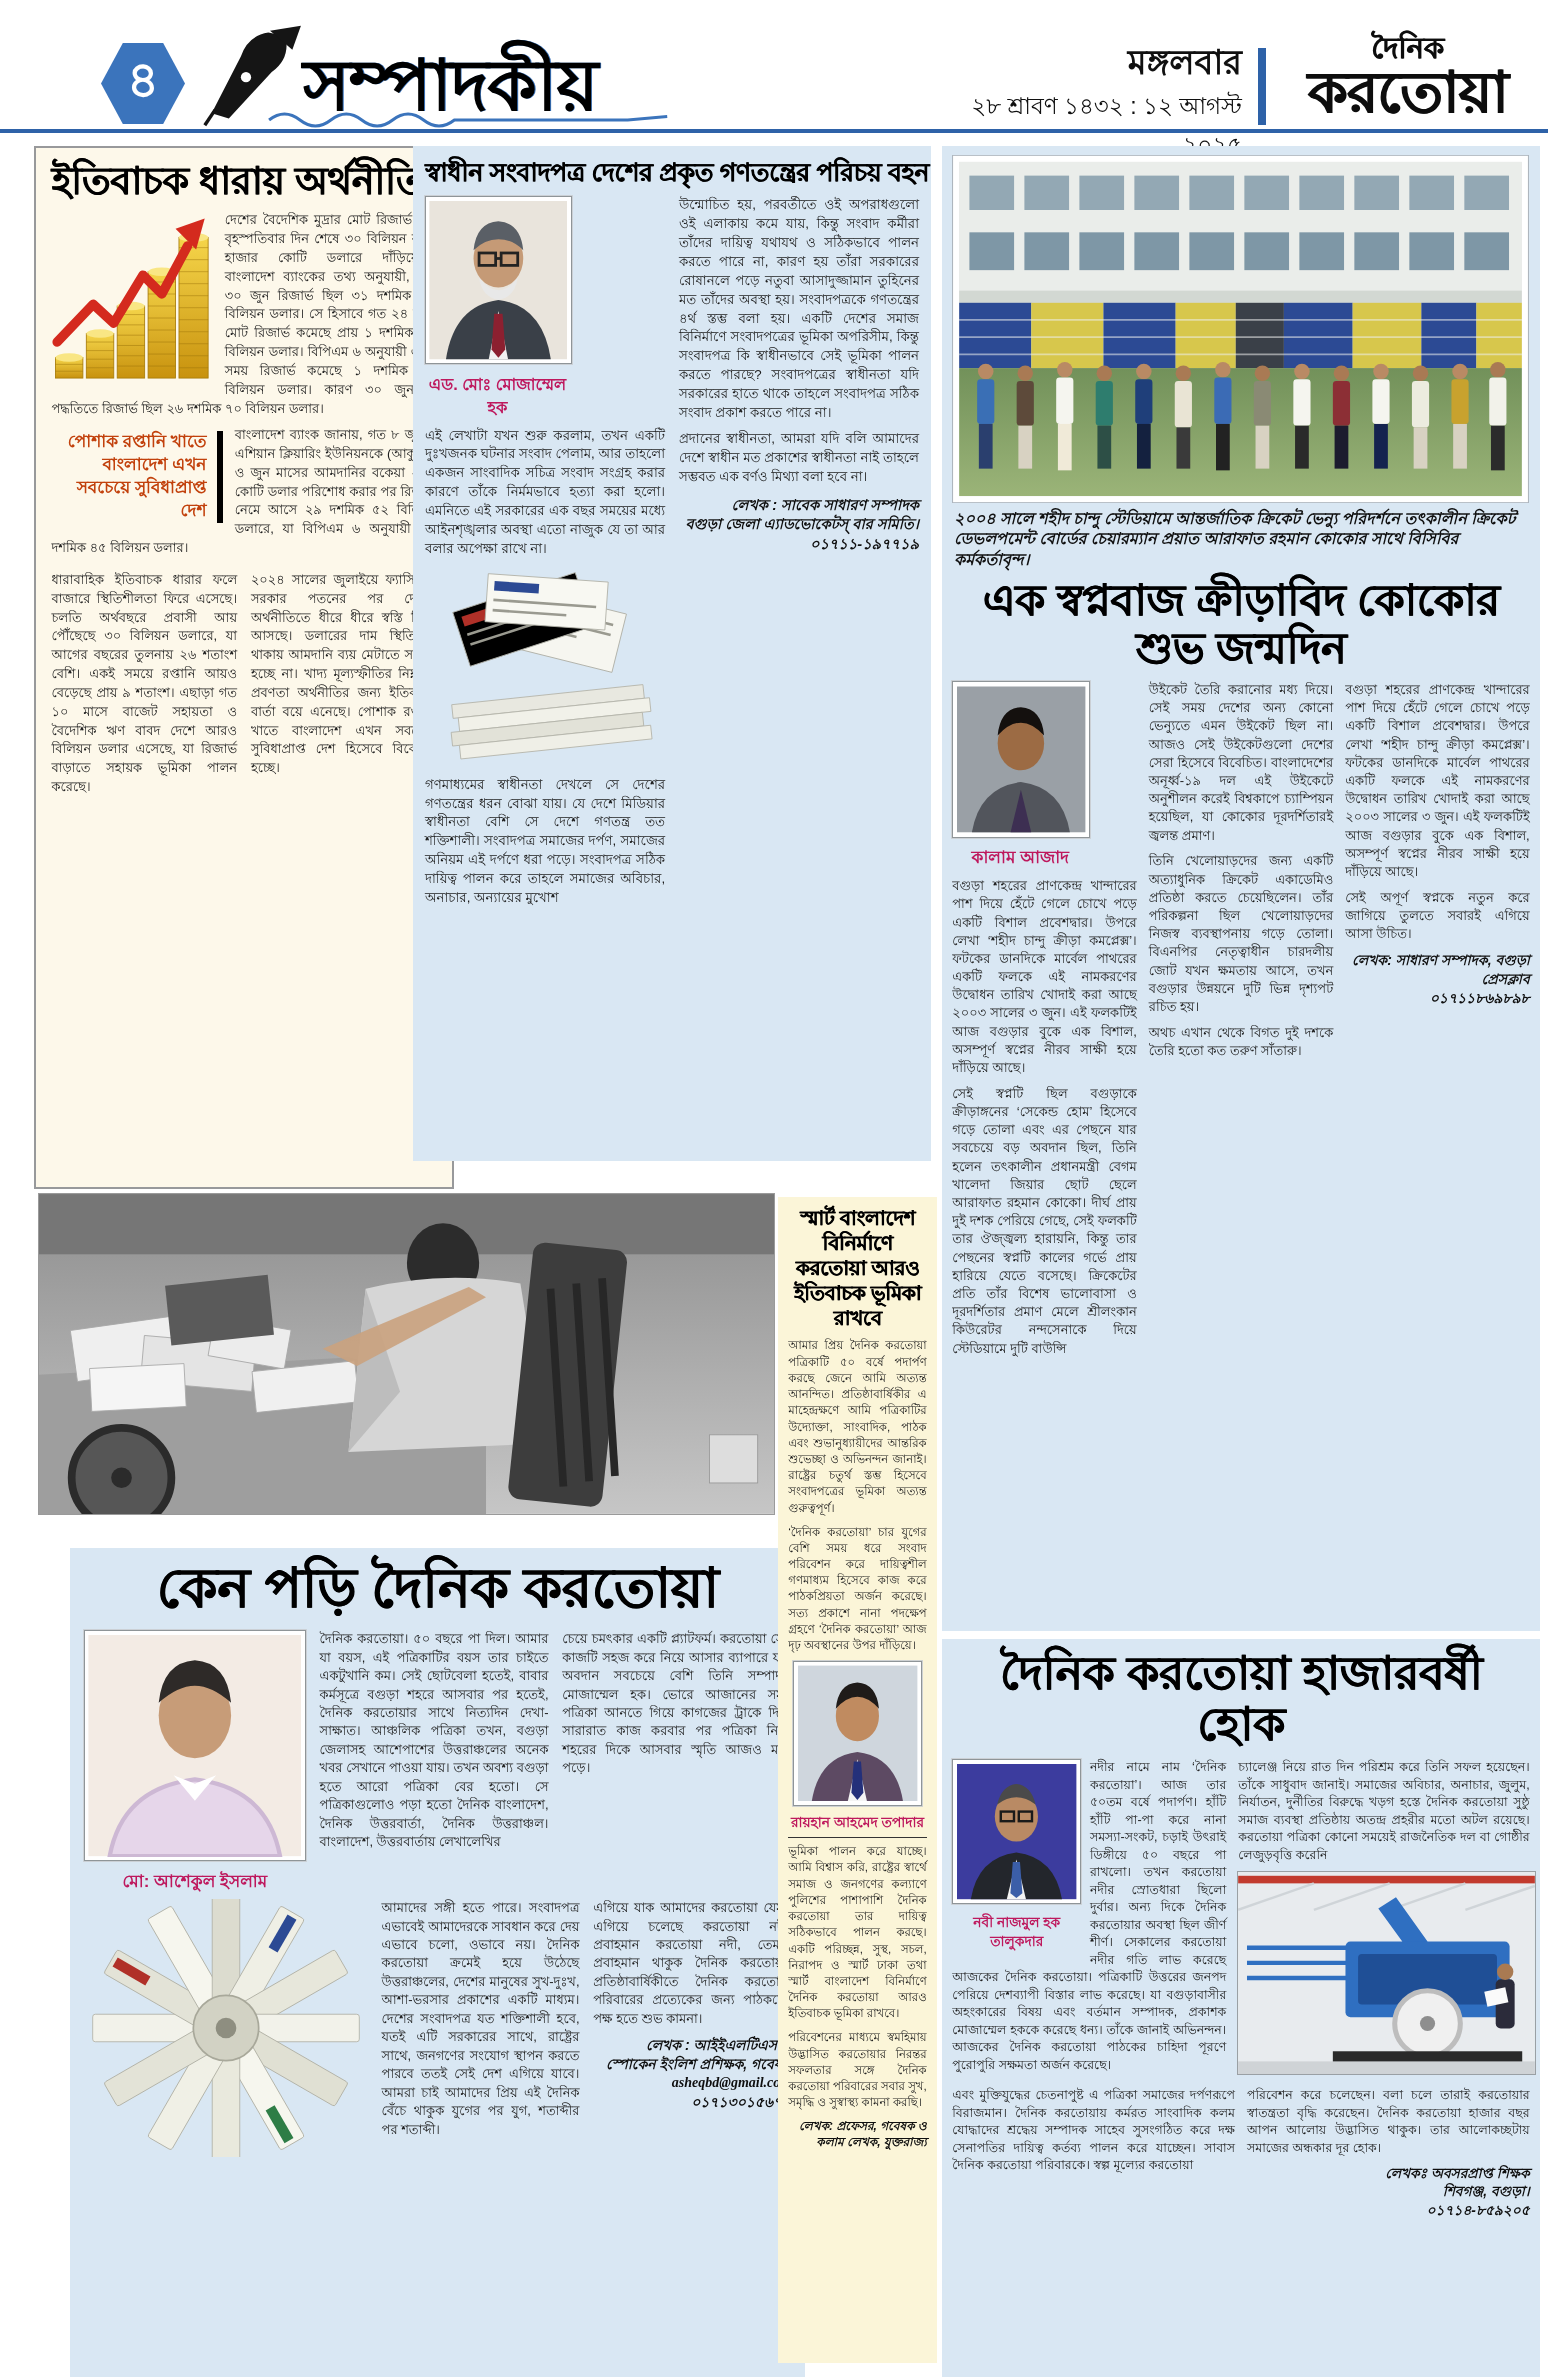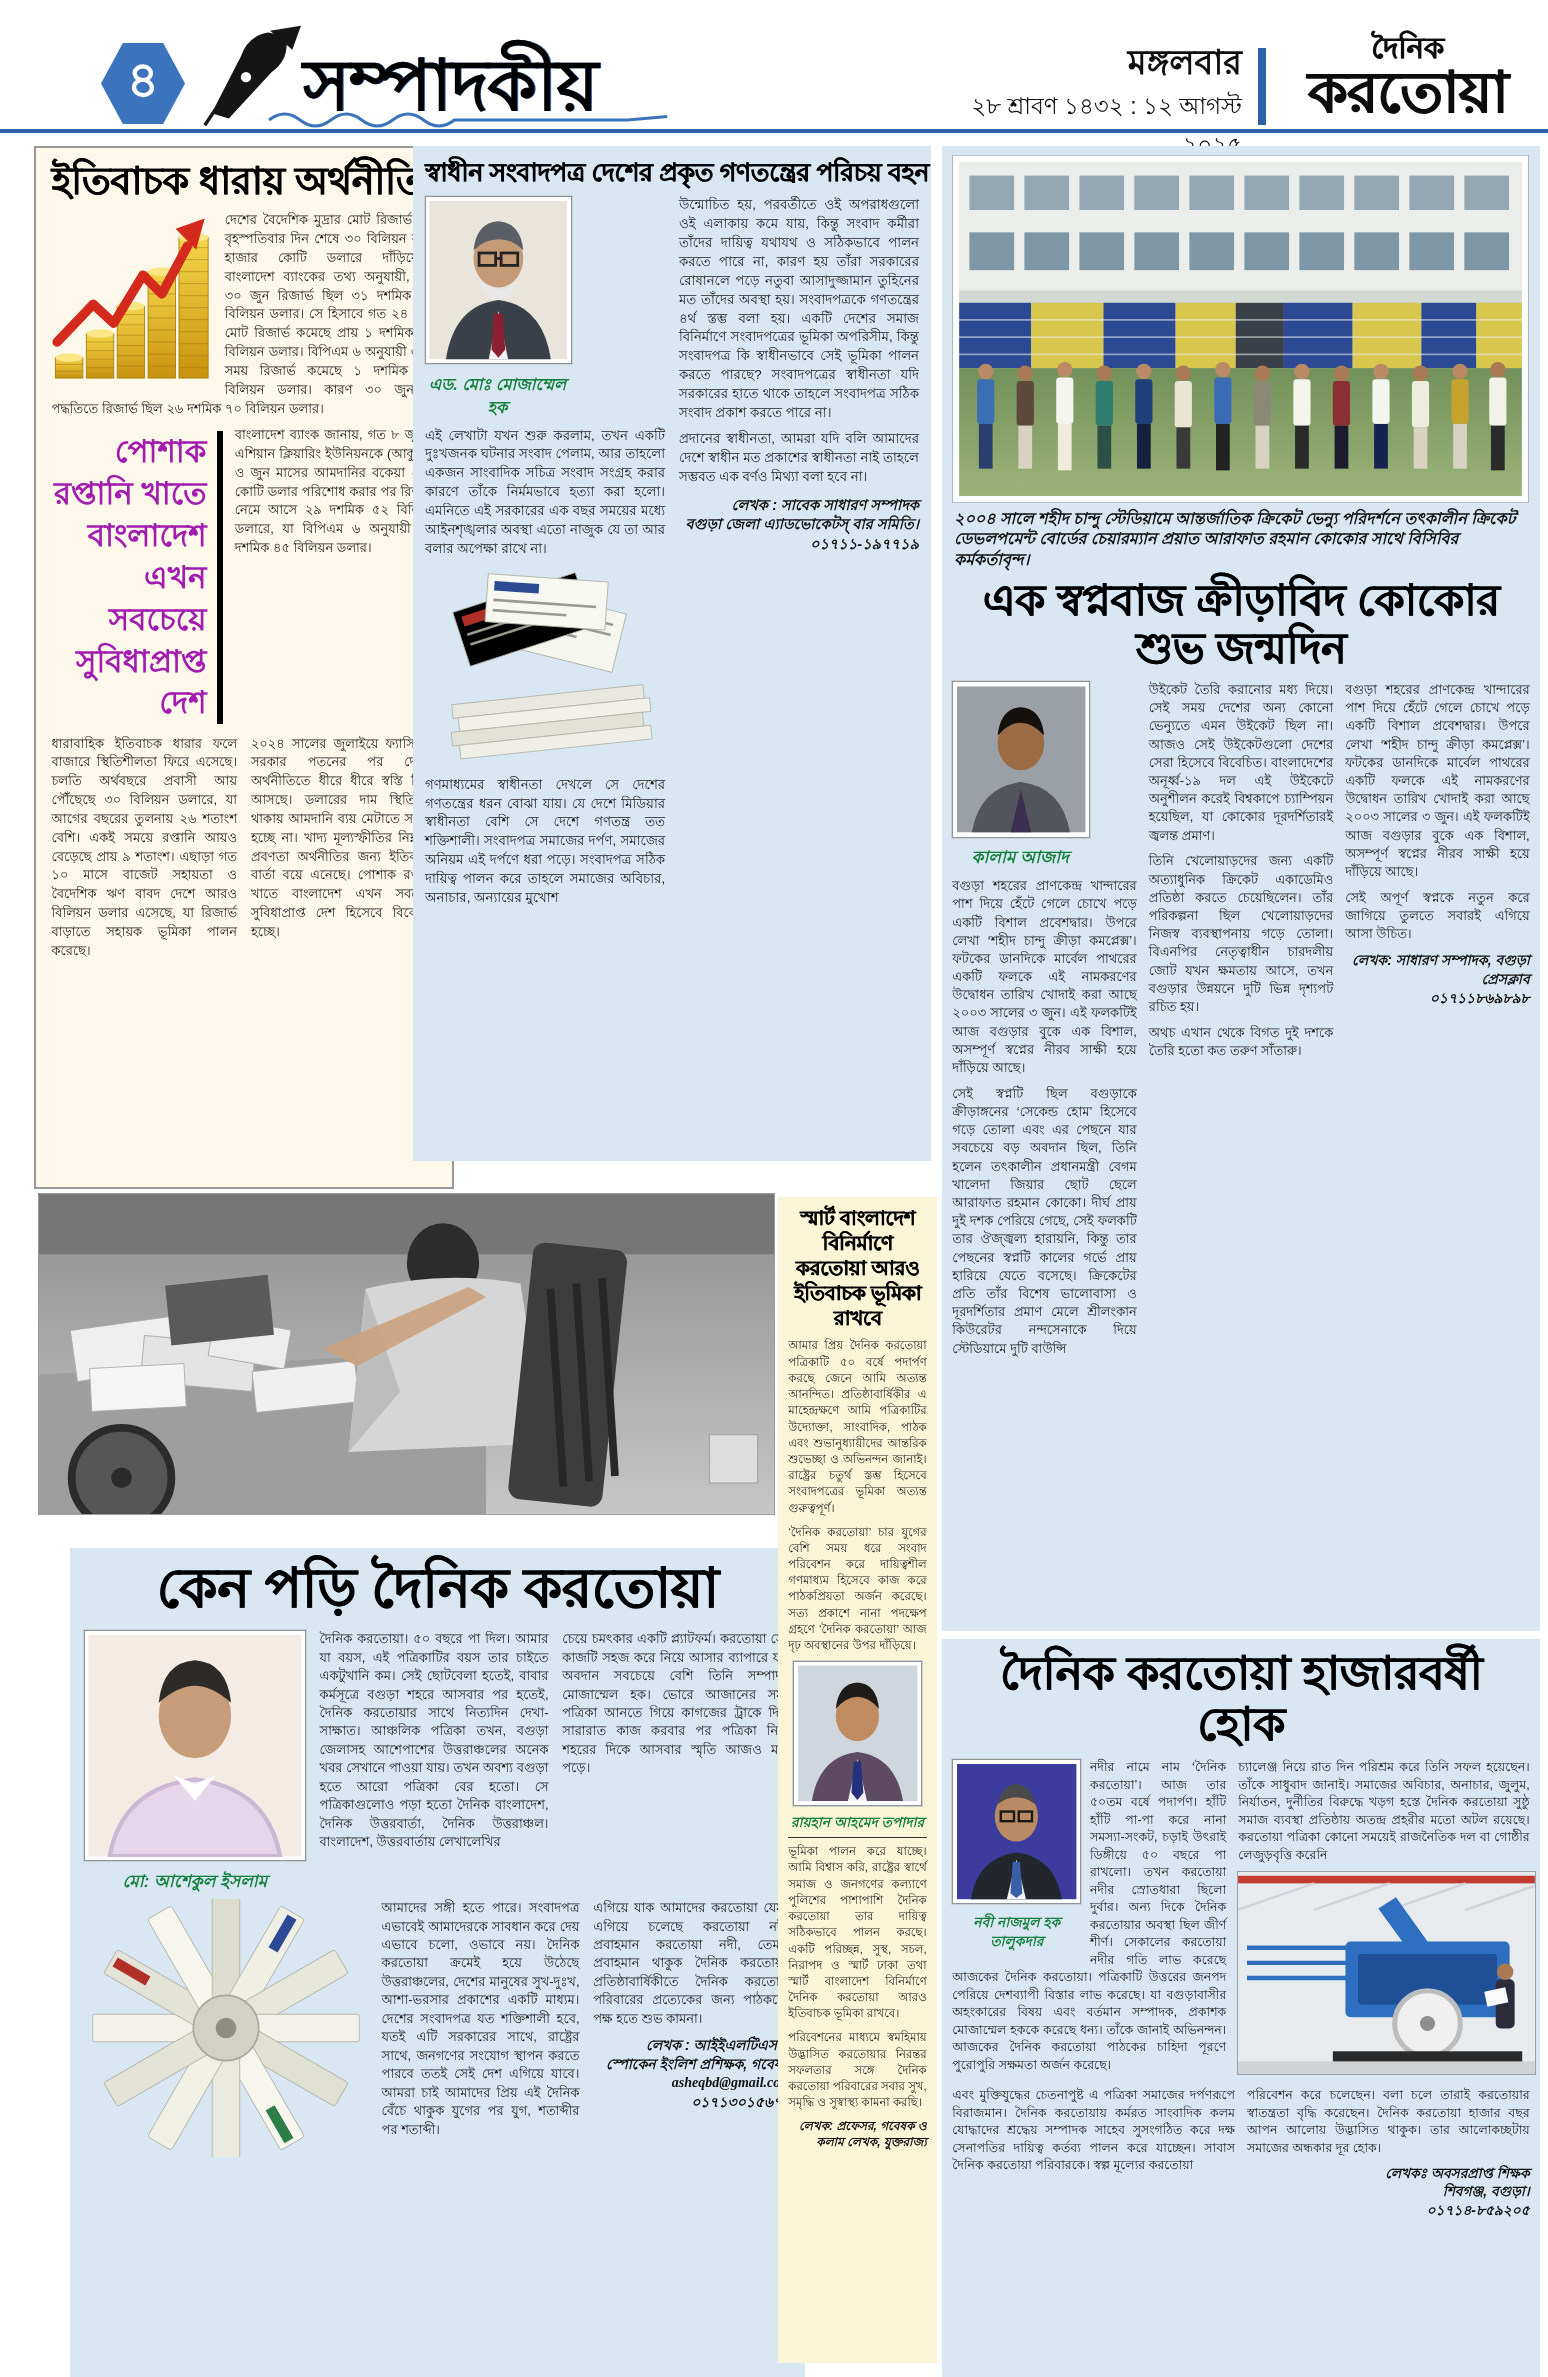--- a/index.html
+++ b/index.html
@@ -5,21 +5,21 @@
   html,body{margin:0;padding:0;background:#ffffff;}
   #page{position:relative;width:1548px;height:2377px;background:#fff;overflow:hidden;
         font-family:"Liberation Sans",sans-serif;color:#1c1c1c;}
   .abs{position:absolute;}
   .box{overflow:hidden;box-sizing:border-box;}
   .lb{background:#d9e7f3;}
   .cream{background:#fbf5d8;}
   .j{text-align:justify;}
   p{margin:0 0 7.7px 0;}
   .hl{font-weight:900;color:#000;text-shadow:0.6px 0 0 #000;line-height:1.12;letter-spacing:-0.3px;}
-  .pname{font-weight:800;text-align:center;color:#15803d;margin-top:3.4px;font-style:italic;}
+  .pname{font-weight:800;text-align:center;color:#be185d;margin-top:3.4px;}
   figure{margin:0;}
   .photo-frame{background:#fff;padding:3.4px;border:0.9px solid #8f9598;box-shadow:0 0 0 0.9px #c9ced2;}
   .credit{text-align:right;font-weight:bold;font-style:italic;color:#0f0f0f;line-height:1.35;}
   .caption{font-weight:700;color:#101010;line-height:1.3;}
   .cols{display:flex;}
   .col{flex:1;min-width:0;}
   
   .hex{background:#3b74bc;clip-path:polygon(26% 0,74% 0,100% 50%,74% 100%,26% 100%,0 50%);
        display:flex;align-items:center;justify-content:center;}
   .hex span{color:#fff;font-size:50px;font-weight:900;}
@@ -29,21 +29,21 @@
   .daydate .d2{font-size:23px;margin-top:6.9px;}
   .vbar{background:#2e62a8;}
   .masthead{text-align:center;color:#0d0d0d;}
   .masthead .m1{font-size:29px;font-weight:900;line-height:1;text-shadow:0.7px 0 0 #0d0d0d;}
   .masthead .m2{font-size:57px;font-weight:900;line-height:1.05;text-shadow:1px 0 0 #0d0d0d;letter-spacing:-0.9px;}
   .rule{background:#2e62a8;}
   
   #eco{background:#fdf8ea;border:2.6px solid #98999b;padding:12px 15.5px;font-size:13px;line-height:1.45;}
   #eco h2{font-size:38px;margin:0 0 8.6px 0;}
   .eco-quote{float:left;width:155px;margin:5.2px 12px 5.2px 0;padding-right:10.3px;border-right:6px solid #000;
-             font-size:31px;font-weight:800;text-align:right;line-height:1.35;color:#a21caf;}
+             font-size:17px;font-weight:800;text-align:right;line-height:1.35;color:#c2410c;}
   .twocol{column-count:2;column-gap:13.8px;clear:both;padding-top:5.2px;}
   
   #fp{padding:10.3px 12px;font-size:13.3px;line-height:1.42;}
   #fp h2{font-size:25px;text-align:center;white-space:nowrap;margin:1.7px 0 10.3px 0;}
   
   #koko{padding:8.6px 10.3px;font-size:13px;line-height:1.4;}
   #koko h2{font-size:43px;text-align:center;margin:5.2px 0 8.6px 0;}
   #koko .caption{font-size:16px;font-style:italic;margin:6px 1.7px 1.7px 1.7px;}
   
   #why{padding:6.9px 13.8px;font-size:13px;line-height:1.42;}

